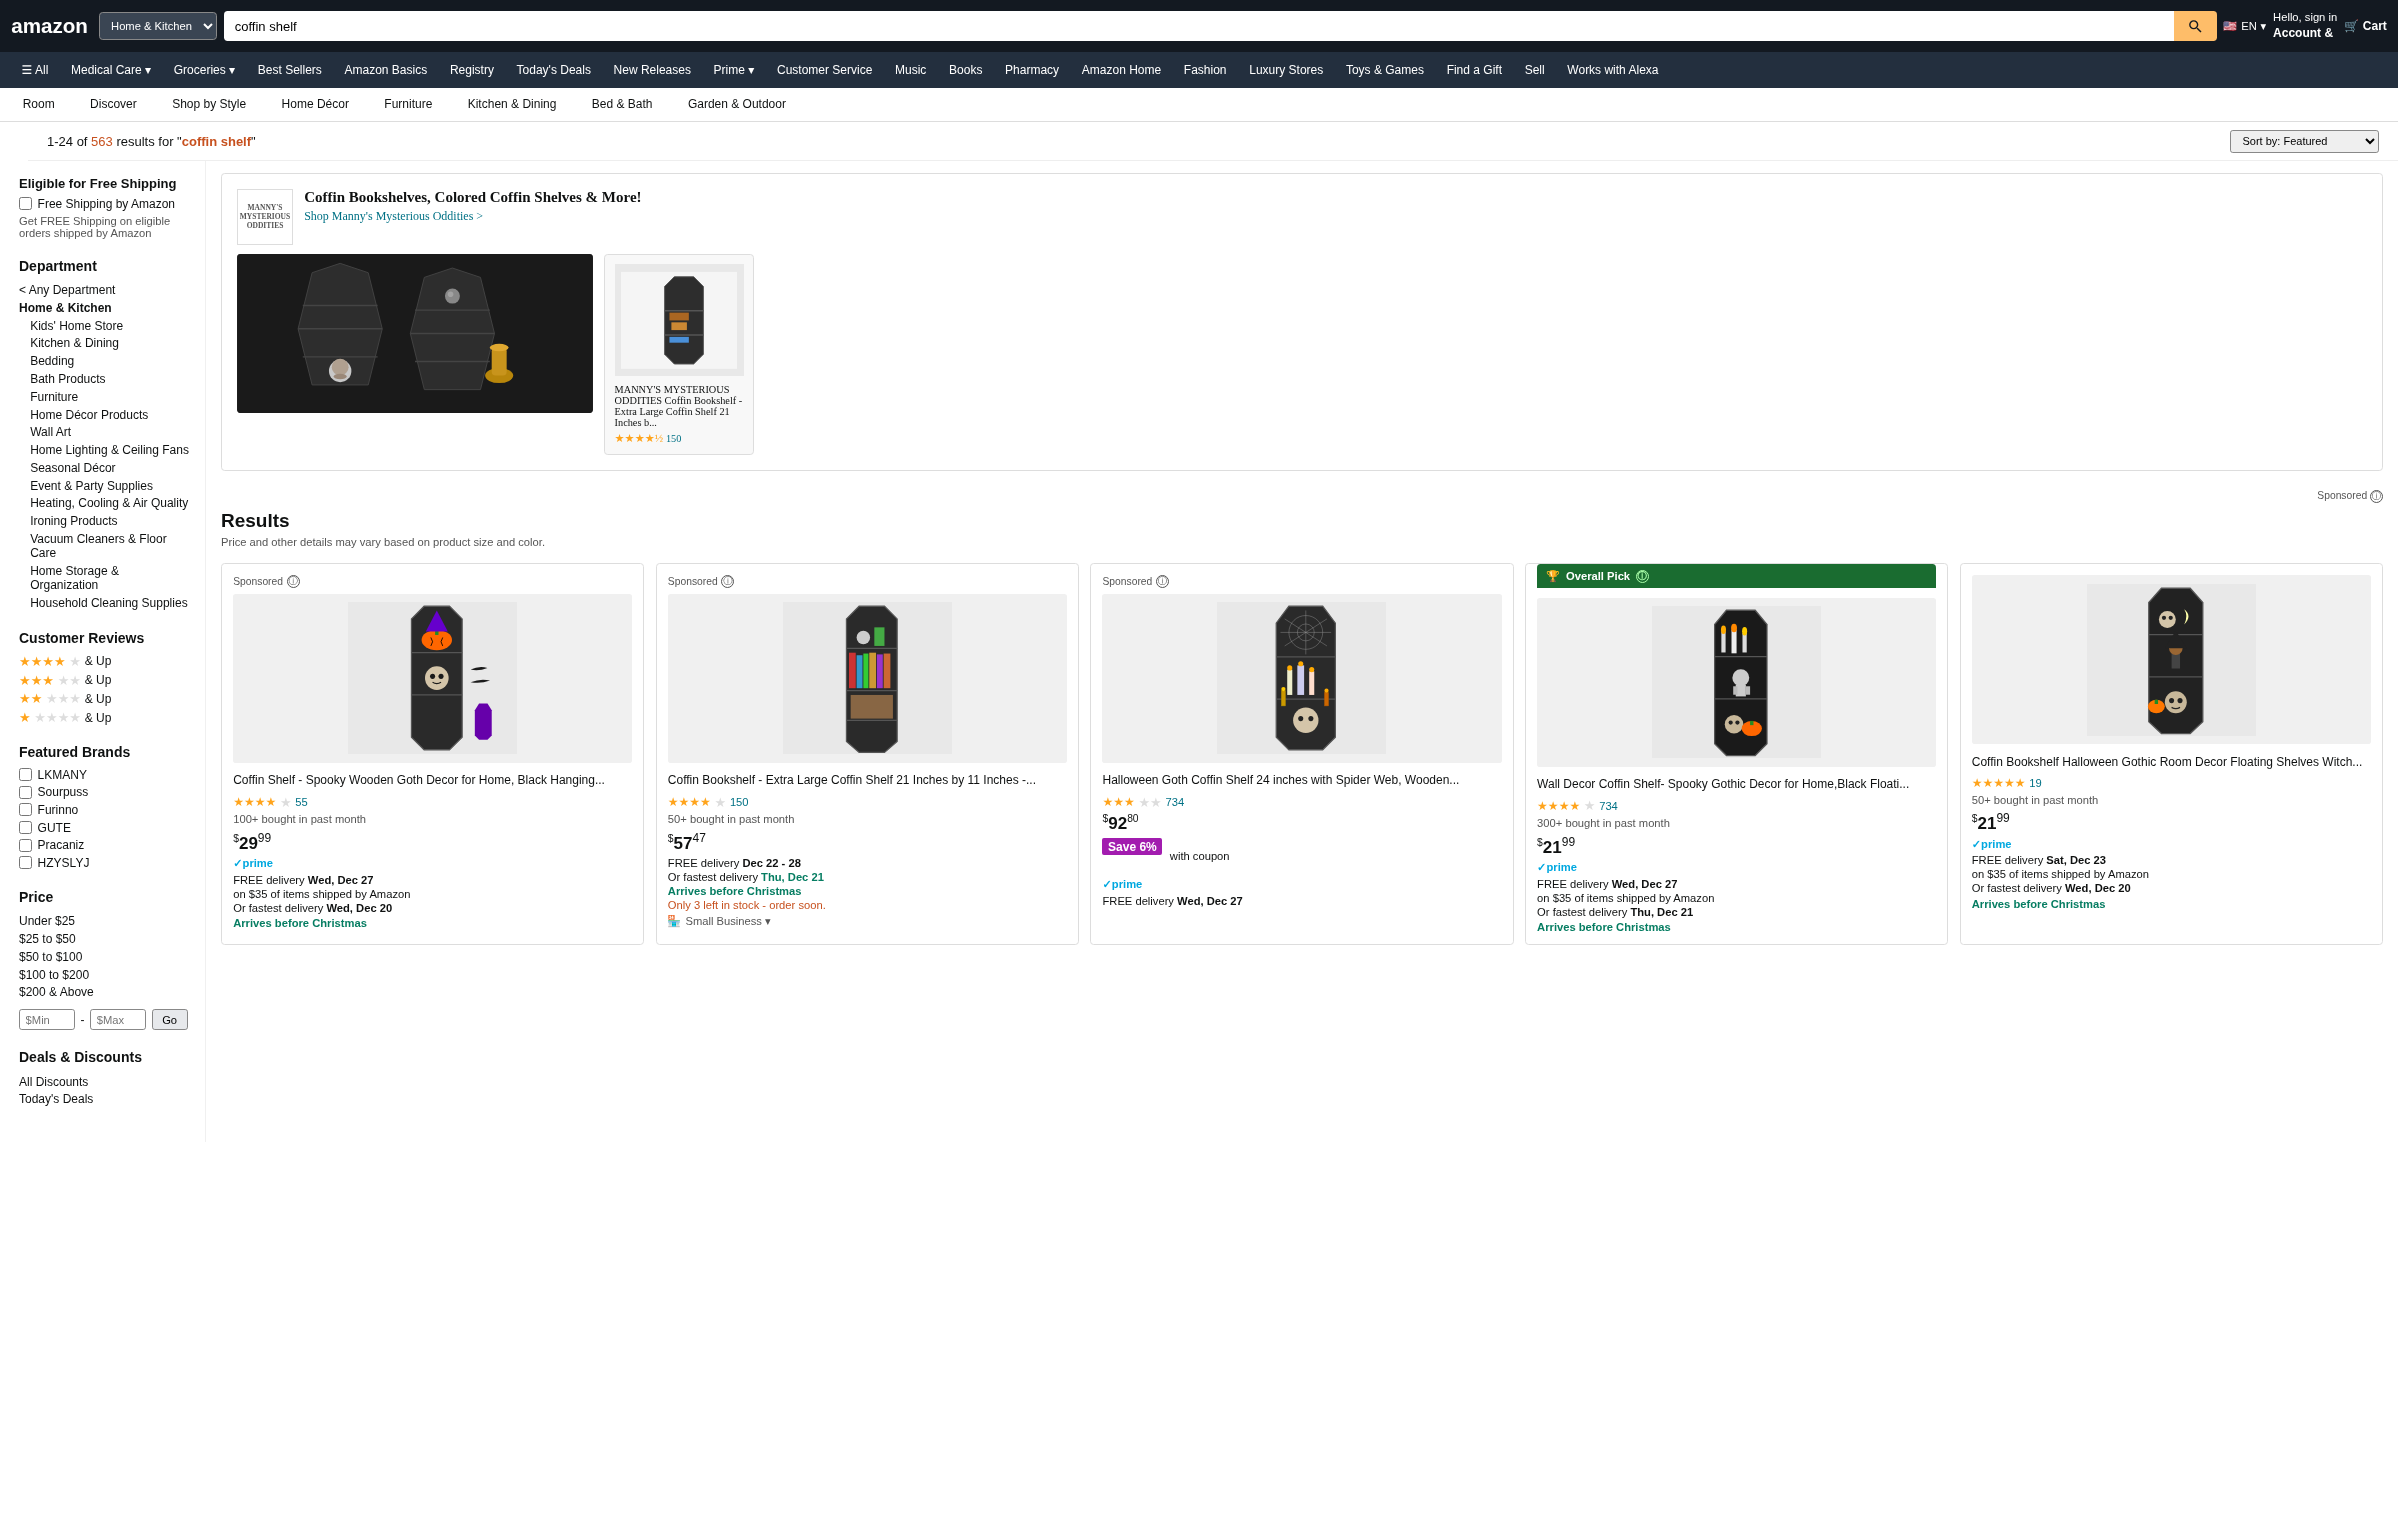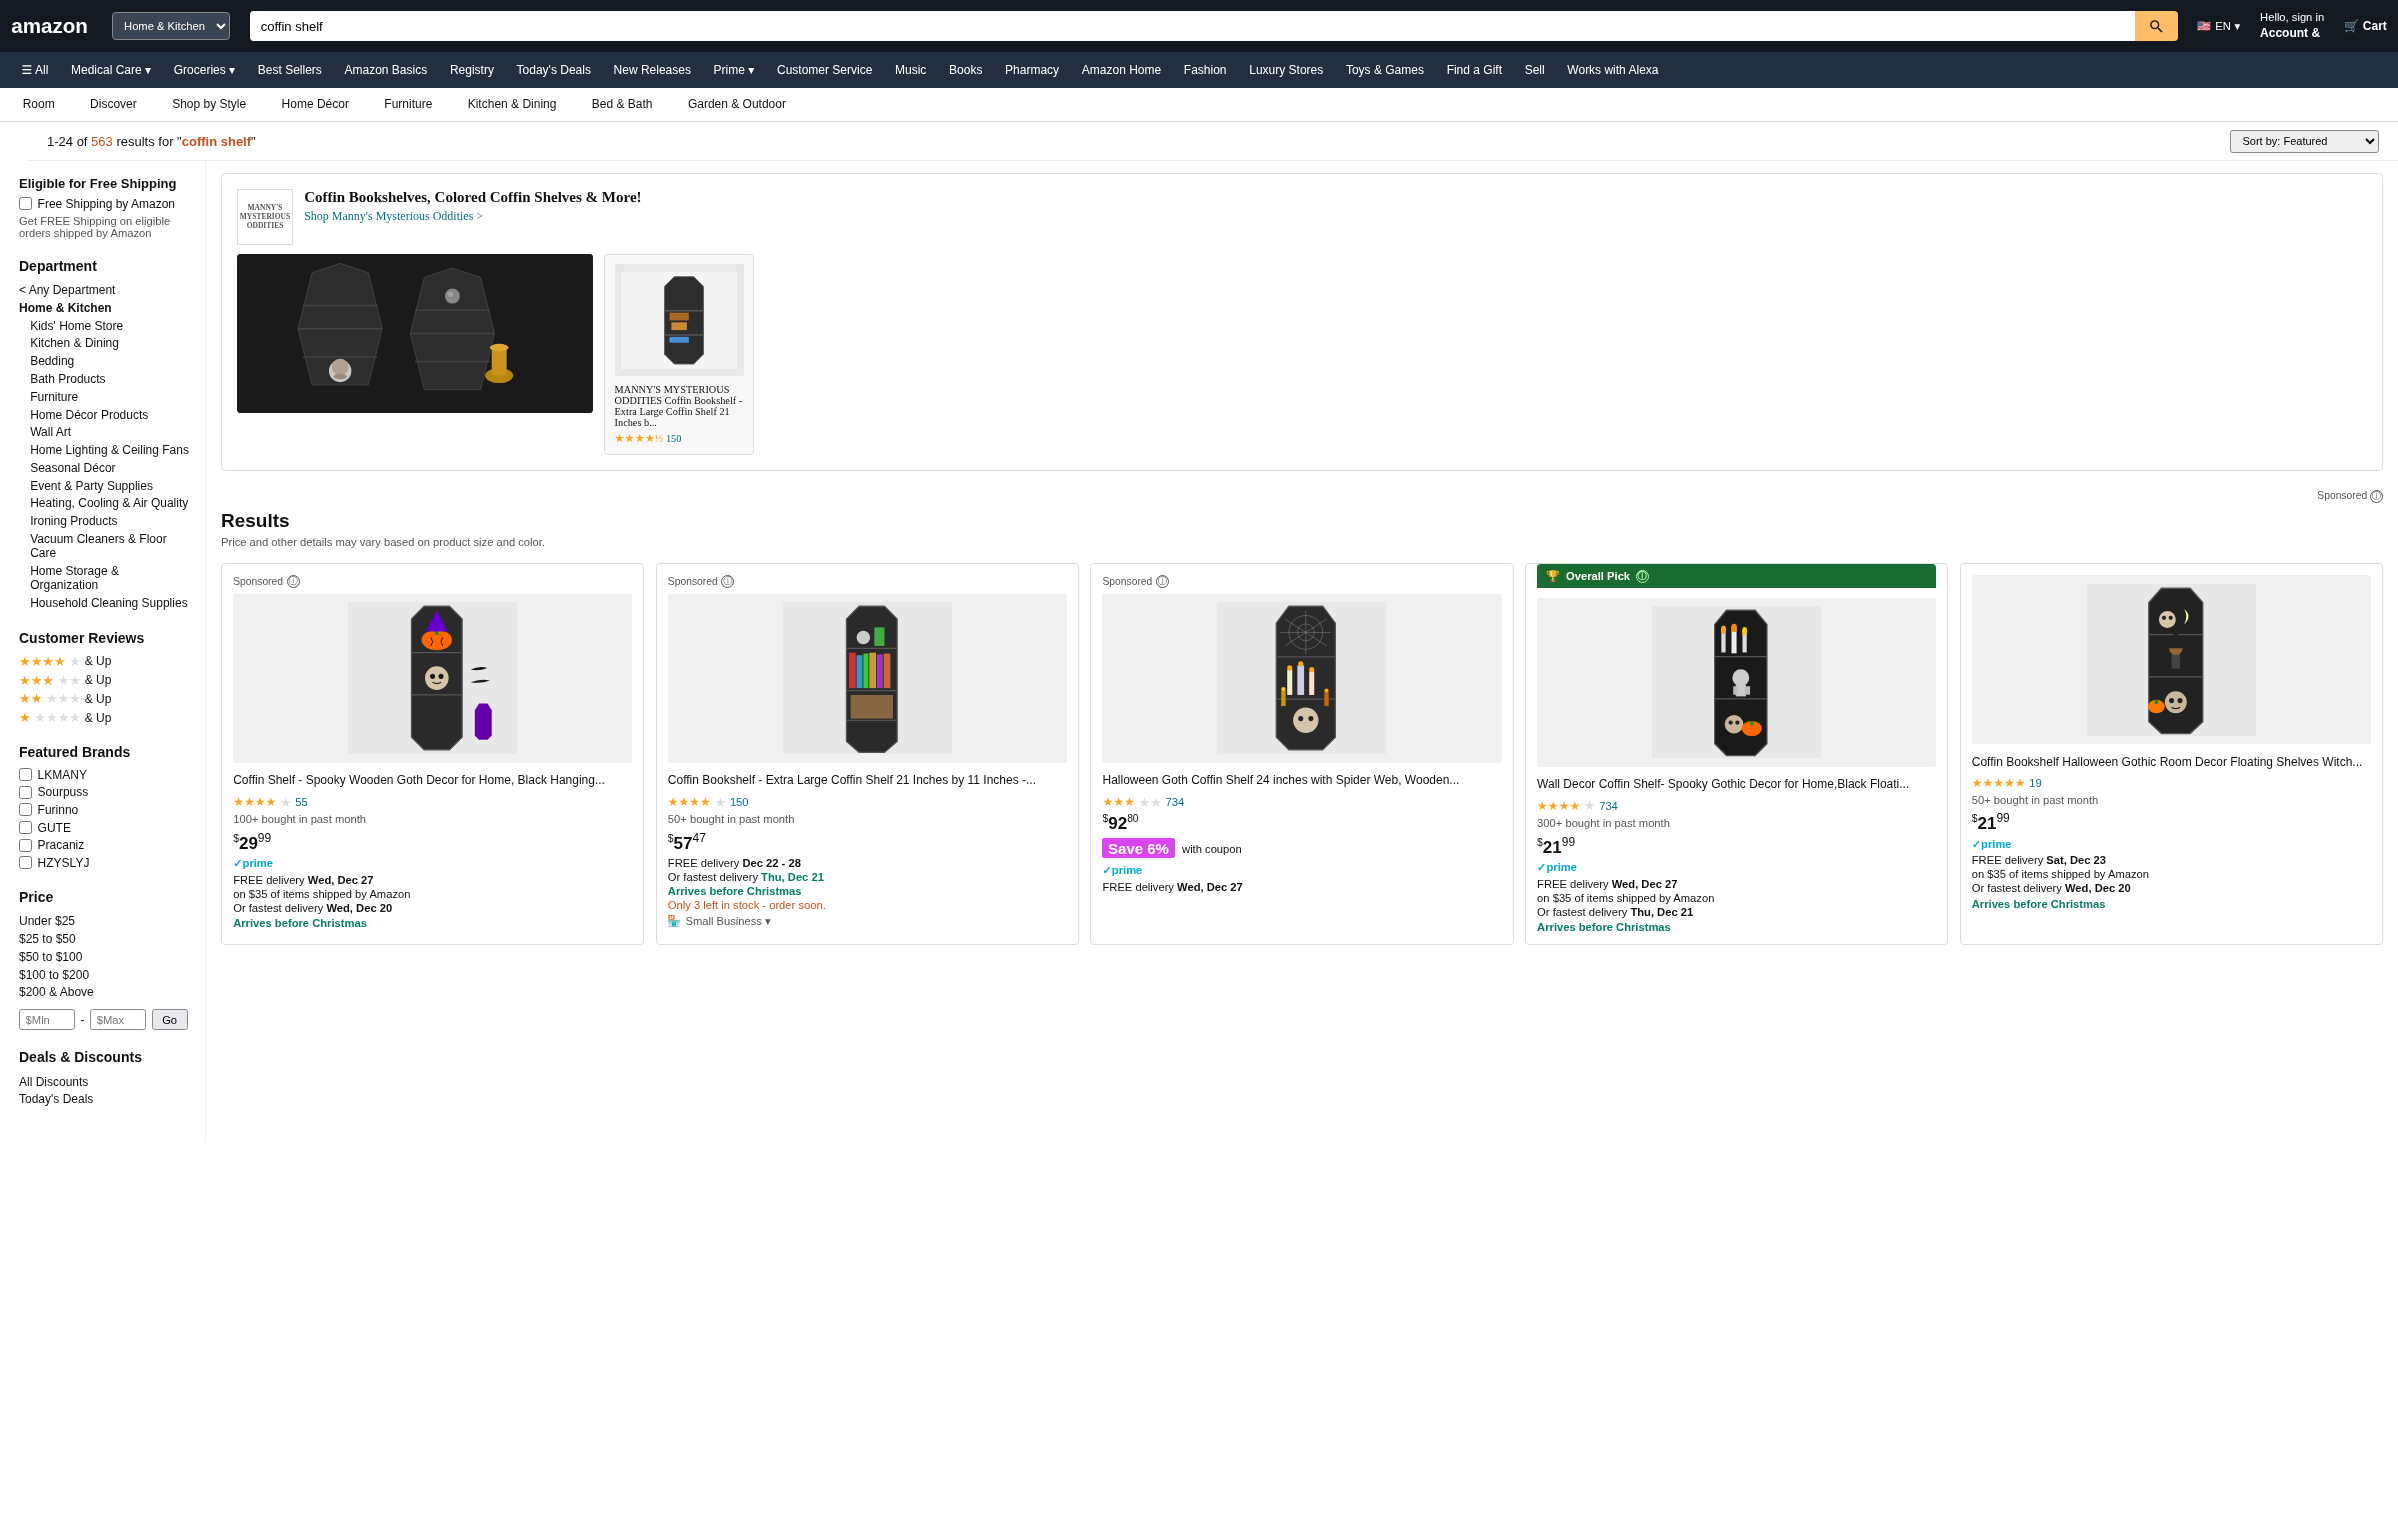--- a/index.html
+++ b/index.html
@@ -5,21 +5,21 @@
     * { box-sizing: border-box; margin: 0; padding: 0; }
     body { font-family: Arial, sans-serif; font-size: 12px; color: #0F1111; background: #fff; }
 
     
     .top-bar {
       background: #131921;
       color: #fff;
       display: flex;
       align-items: center;
       padding: 7.5px 11.2px;
-      gap: 20px;
+      gap: 7px;
       min-height: 52px;
     }
     .logo {
       color: #fff;
       font-size: 20.6px;
       font-weight: bold;
       margin-right: 3.7px;
       white-space: nowrap;
     }
     .dept-selector {
@@ -314,27 +314,27 @@
     .product-title { font-size: 12px; color: #0F1111; margin-bottom: 5.6px; line-height: 1.4; }
     .product-stars { display: flex; align-items: center; gap: 3.7px; margin-bottom: 3.7px; }
     .product-stars .stars { font-size: 12px; color: #FFA41C; }
     .product-stars .count { color: #007185; font-size: 11.2px; }
     .bought-info { font-size: 11.2px; color: #555; margin-bottom: 5.6px; }
     .product-price { font-size: 17px; font-weight: bold; margin-bottom: 3.7px; }
     .product-price sup { font-size: 10.3px; font-weight: normal; vertical-align: super; }
     .price-frac { font-size: 12px; font-weight: normal; vertical-align: super; }
     .save-badge {
       display: inline-block;
-      background: #d946ef;
+      background: #a21caf;
       color: #fff;
-      font-size: 15px;
+      font-size: 12px;
       font-weight: bold;
       padding: 1.9px 5.6px;
       border-radius: 1.9px;
-      margin-bottom: 2px;
+      margin-bottom: 19px;
     }
     .prime-badge { color: #00A8E0; font-size: 11.2px; font-weight: bold; margin-bottom: 3.7px; }
     .delivery-text { font-size: 11.2px; color: #0F1111; margin-bottom: 1.9px; }
     .delivery-date { font-weight: bold; }
     .arrives-christmas { color: #067D62; font-size: 11.2px; font-weight: bold; margin-top: 3.7px; }
     .in-stock-note { color: #C7511F; font-size: 11.2px; margin-top: 1.9px; }
     .small-business-badge {
       display: inline-flex;
       align-items: center;
       gap: 3.7px;

